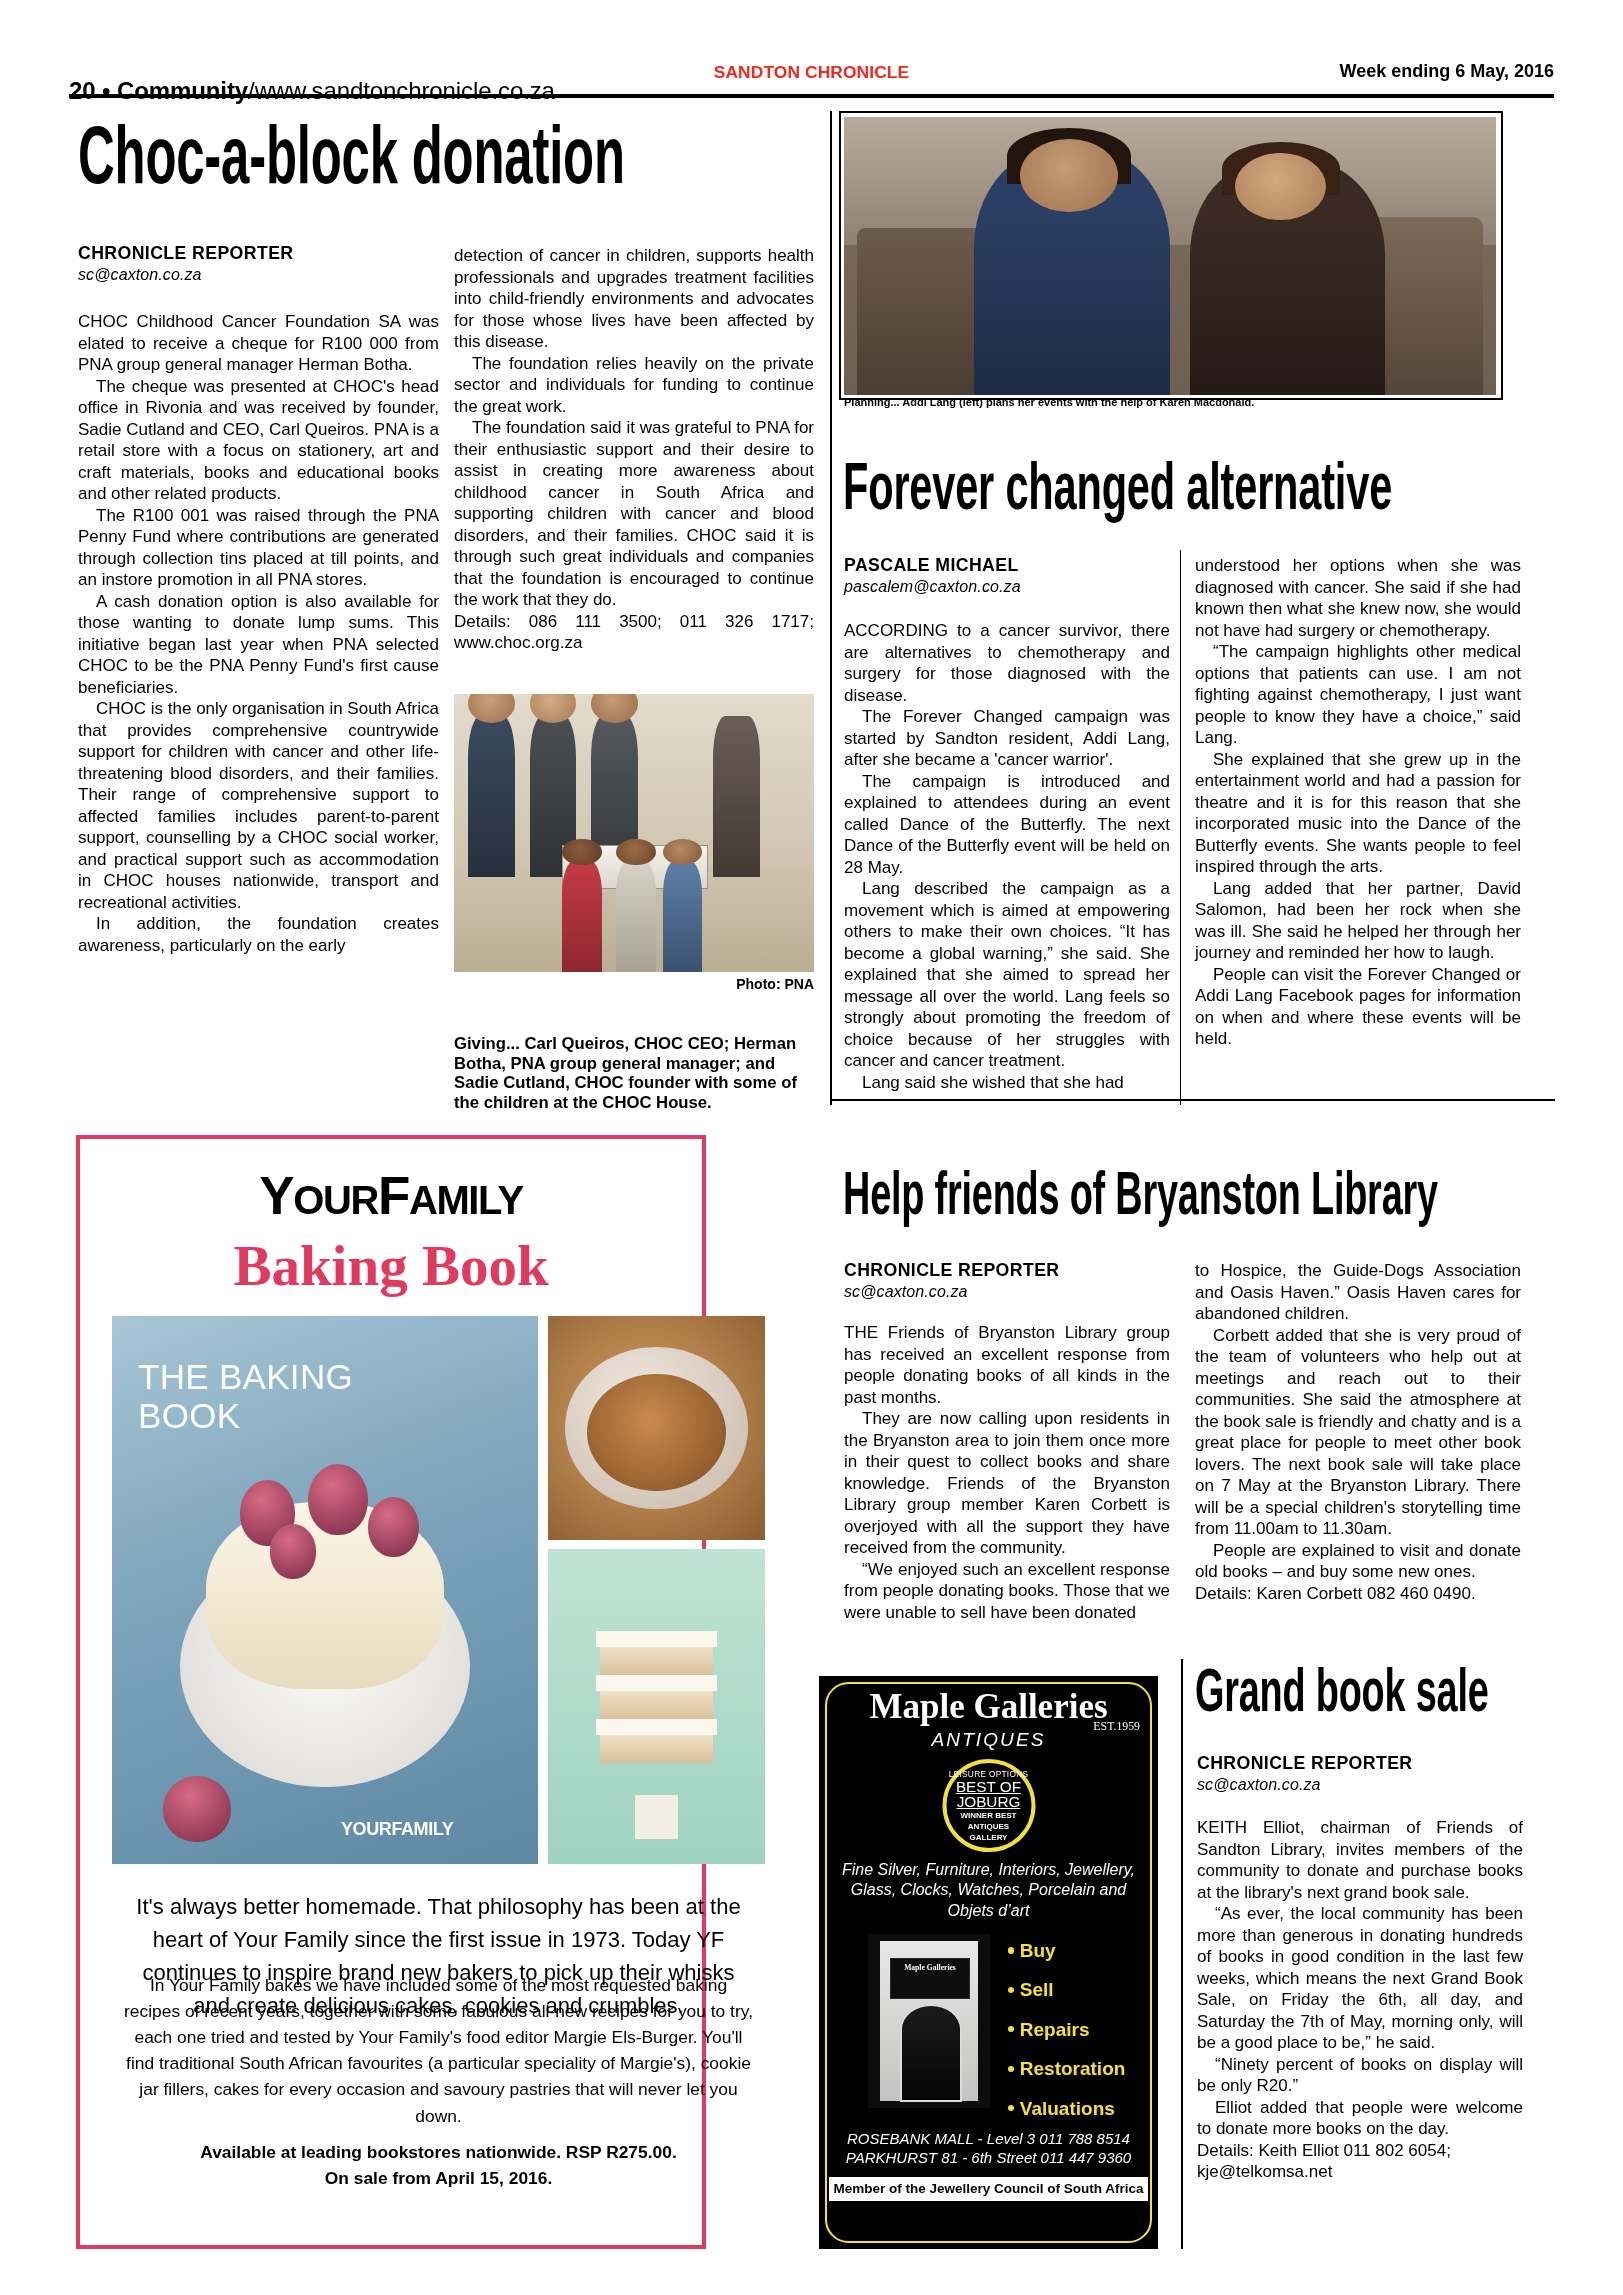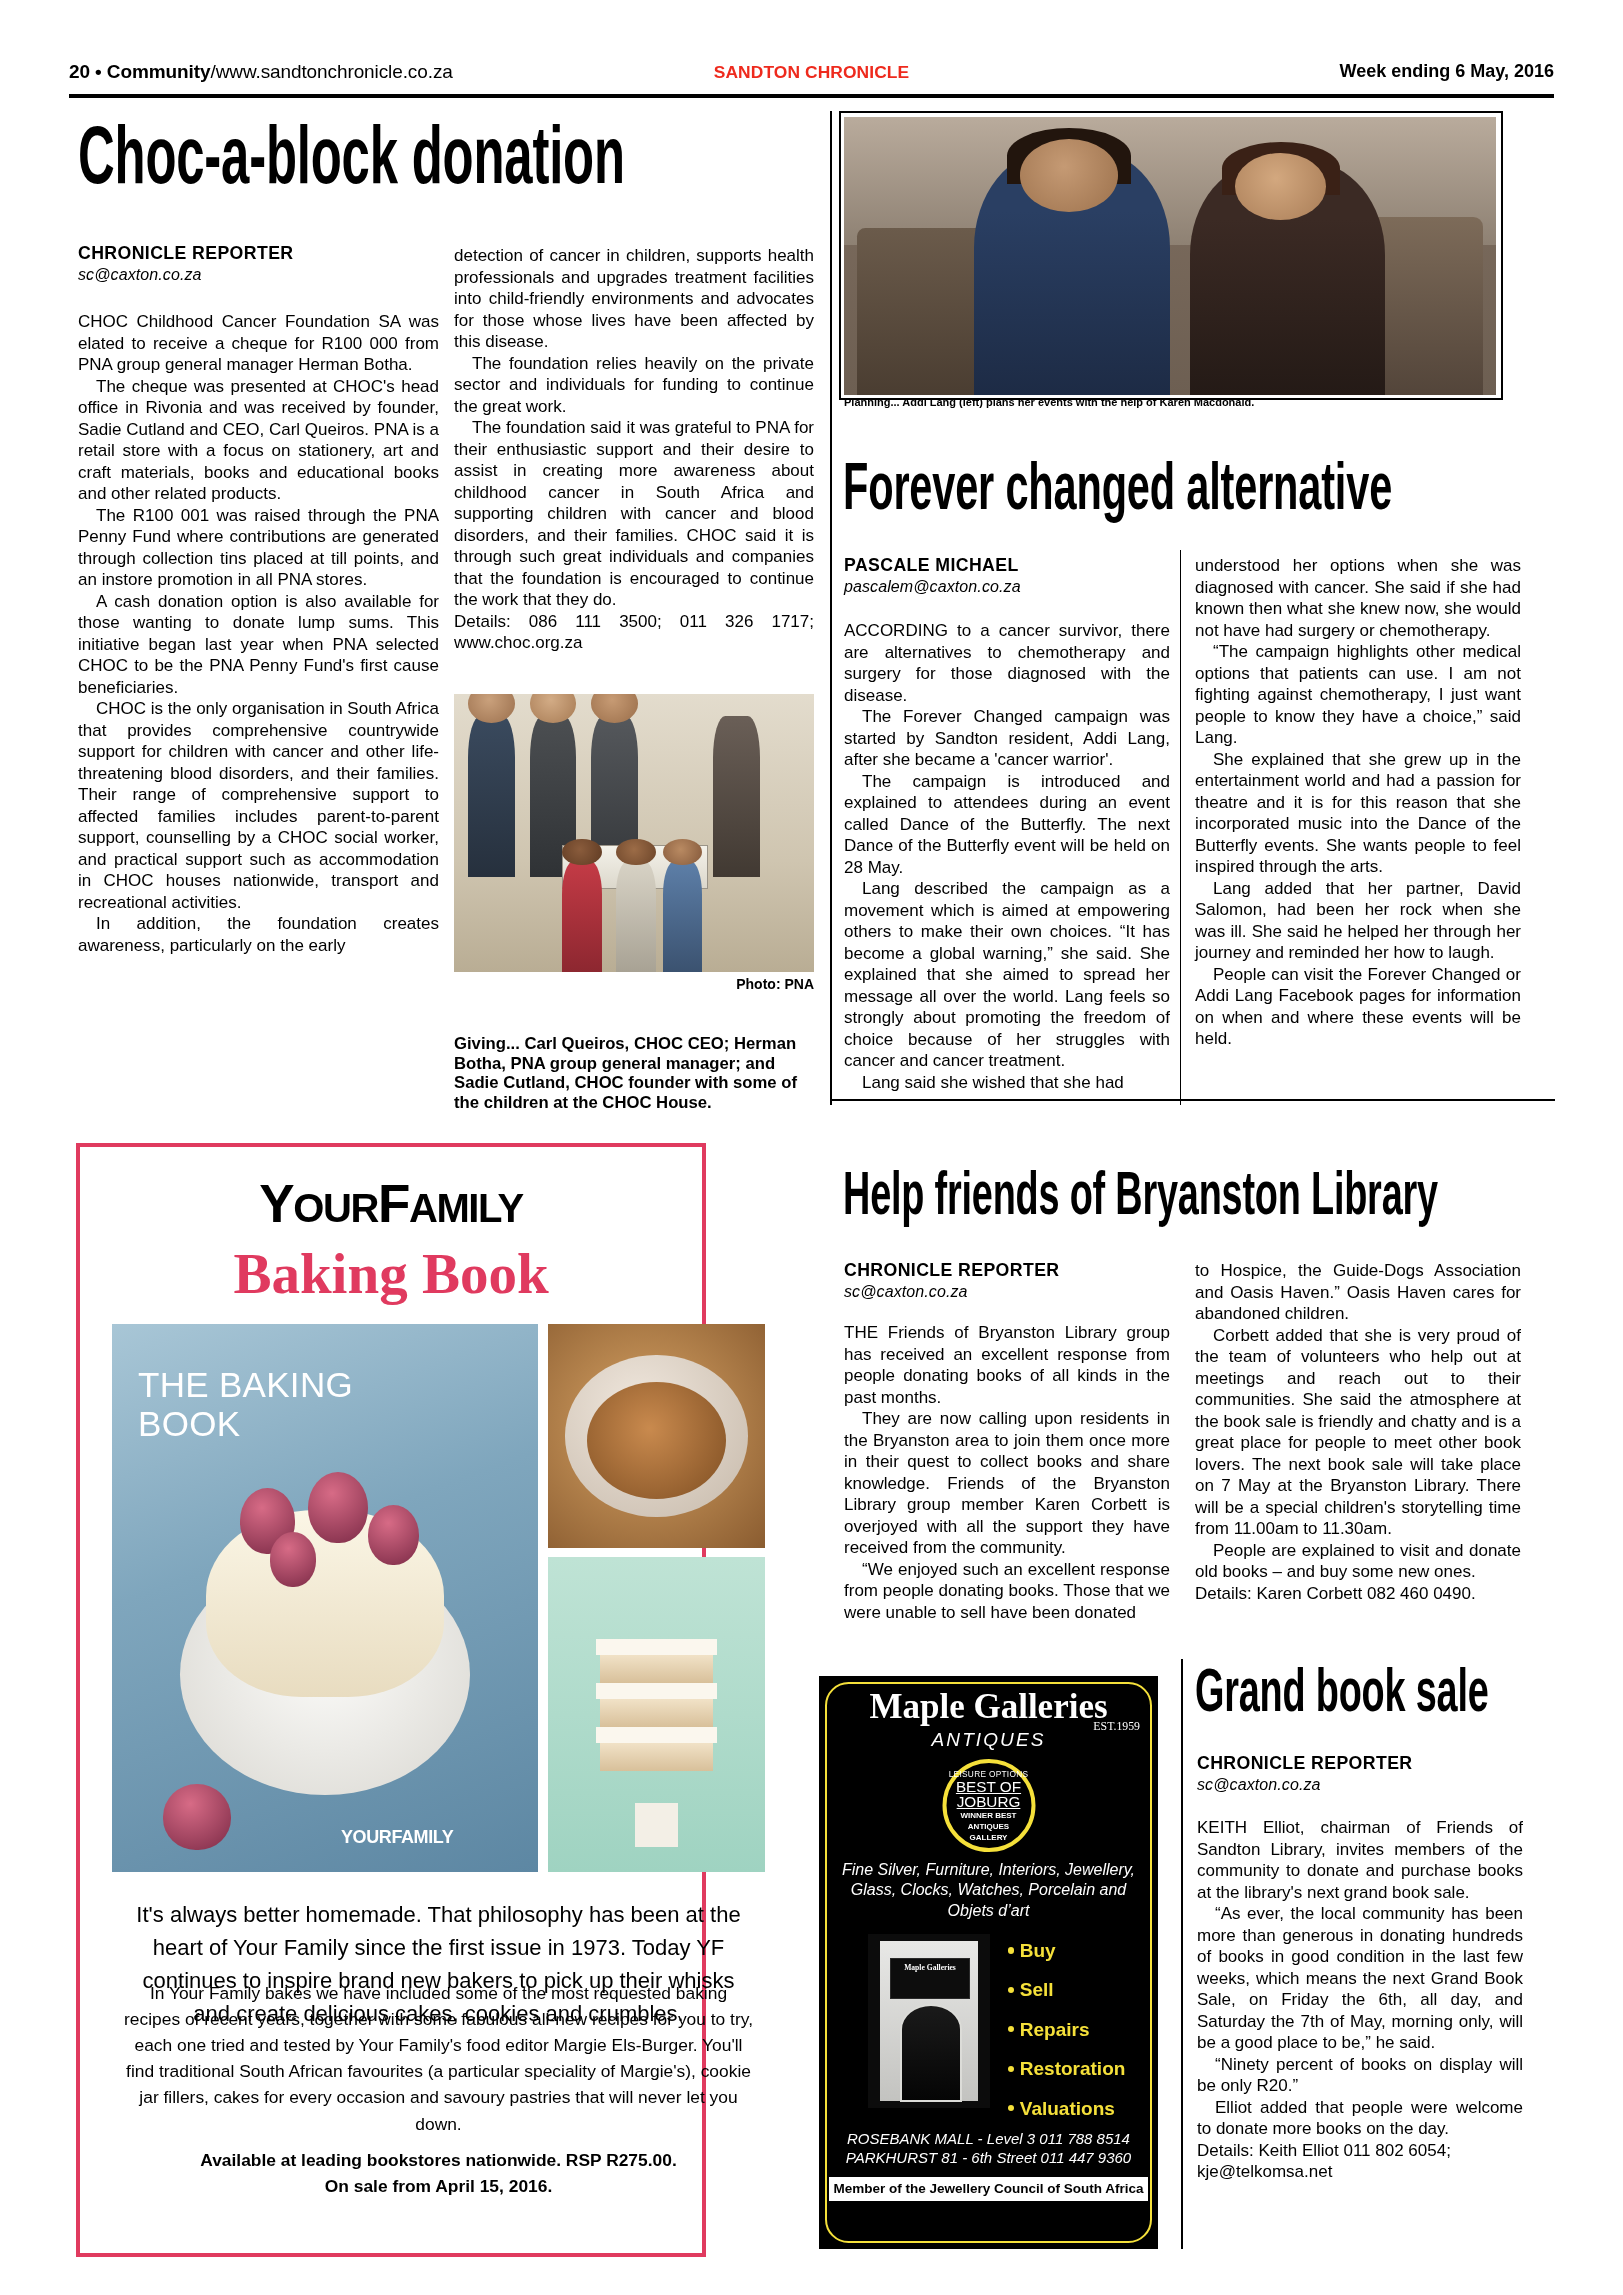--- a/index.html
+++ b/index.html
@@ -12,21 +12,21 @@
     color: #000;
     position: relative;
     overflow: hidden;
   }
   .page { position: relative; width: 1624px; height: 2295px; }
 
   
   .masthead {
     position: absolute; left: 69px; top: 61px; width: 1485px; height: 32px;
   }
-  .mh-left { position: absolute; left: 0; top: 0; font-size: 19px; font-weight: bold; letter-spacing: -0.1px; white-space: nowrap;}
+  .mh-left { position: absolute; left: 0; top: 16px; font-size: 24px; font-weight: bold; letter-spacing: -0.1px; white-space: nowrap;}
   .mh-left .thin { font-weight: normal; }
   .mh-center { position: absolute; left: 50%; transform: translateX(-50%); top: 1.4px;
      color: #ee2a1d; font-size: 17.4px; font-weight: bold; letter-spacing: 0.1px; white-space: nowrap;}
   .mh-right { position: absolute; right: 0; top: 0; font-size: 18px; font-weight: bold; white-space: nowrap;}
   .mh-rule { position: absolute; left: 69px; top: 94px; width: 1485px; height: 3.5px; background: #000; }
 
   
   .headline {
     font-family: "Liberation Sans Narrow", "Liberation Sans", sans-serif;
     font-weight: bold;
@@ -100,21 +100,21 @@
   
   #art4-head { position: absolute; left: 1195px; top: 1662px; font-size: 61px; }
   #art4-byline { position: absolute; left: 1197px; top: 1753px; }
   #art4-email { position: absolute; left: 1197px; top: 1776px; }
   #art4-c1 { position: absolute; left: 1197px; top: 1817px; width: 326px; }
   #rule-v3 { position: absolute; left: 1181px; top: 1659px; width: 2.1px; height: 590px; background: #000; }
 
   
   #yf-ad {
     position: absolute; left: 76px; top: 1135px; width: 630px; height: 1114px;
-    border: 4.9px solid #e03a5f; background: #fff; box-sizing: border-box; margin-top: 8px;
+    border: 4.9px solid #e03a5f; background: #fff; box-sizing: border-box;
   }
   #yf-logo { position: absolute; left: 0; right: 0; top: 26px; text-align: center;
      font-family: "Liberation Sans Narrow","Liberation Sans",sans-serif;
      font-weight: bold; font-size: 53px; letter-spacing: -1.4px; }
   #yf-logo .small { font-size: 40px; }
   #yf-sub { position: absolute; left: 0; right: 0; top: 94px; text-align: center;
      font-family: "Liberation Serif", serif; font-weight: bold; font-size: 57px; color: #e03a5f; }
 
   #yf-images { position: absolute; left: 32px; top: 177px; width: 652px; height: 548px; }
   .yf-img { position: absolute; overflow: hidden; }

